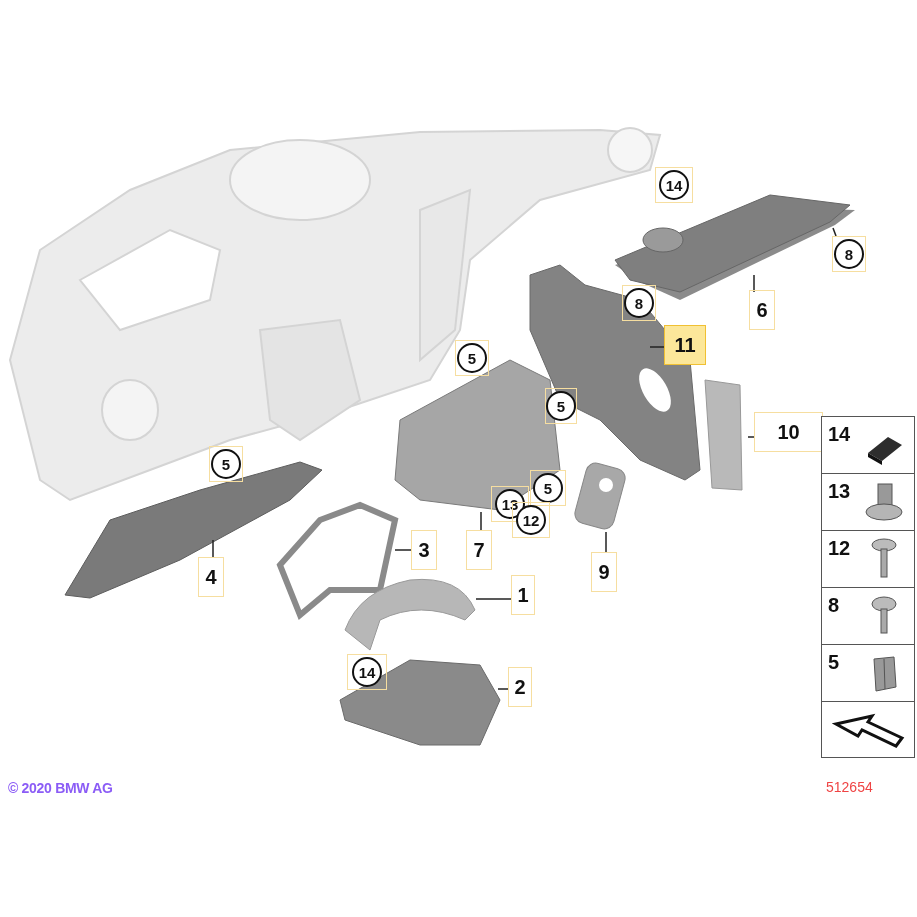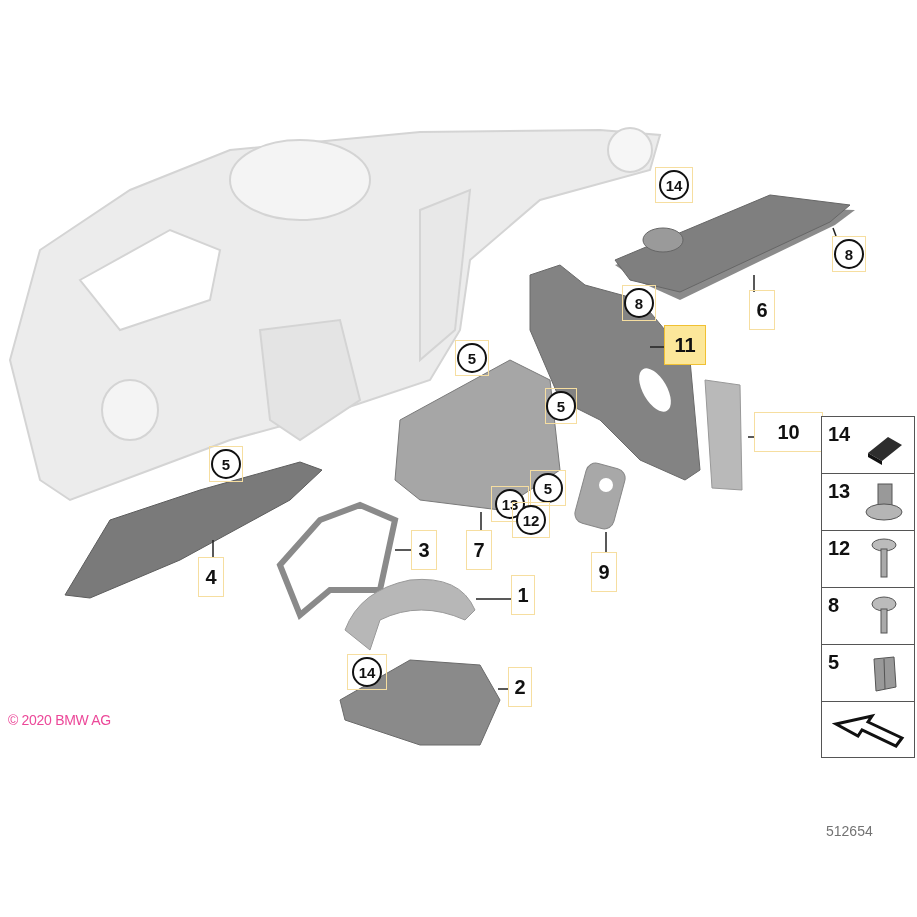--- a/index.html
+++ b/index.html
@@ -1,22 +1,22 @@
 <!DOCTYPE html>
 <html><head>
 <meta charset="utf-8">
 <style>
   html,body{margin:0;padding:0;background:#ffffff;}
   body{width:917px;height:917px;position:relative;overflow:hidden;font-family:"Liberation Sans",sans-serif;}
   #diagram{position:absolute;left:0;top:0;width:917px;height:917px;}
   .label{position:absolute;box-sizing:border-box;border:1px solid #f6dea0;display:flex;align-items:center;justify-content:center;font-weight:bold;color:#111;font-size:20px;cursor:pointer;background:rgba(255,255,255,0);}
   .label.circled span{display:inline-flex;align-items:center;justify-content:center;width:26px;height:26px;border:2px solid #111;border-radius:50%;font-size:15px;background:#fff;}
   .label.highlight{background:#fce79a;border:1px solid #f0c033;}
-  .copyright{position:absolute;left:8px;top:712px;font-size:14px;font-weight:normal;color:#ec4899;letter-spacing:-0.3px;}
-  .diagnum{position:absolute;left:826px;top:823px;font-size:14px;color:#737373;}
+  .copyright{position:absolute;left:8px;top:780px;font-size:14px;font-weight:bold;color:#8b5cf6;letter-spacing:-0.3px;}
+  .diagnum{position:absolute;left:826px;top:779px;font-size:14px;color:#ef4444;}
   .legend{position:absolute;left:821px;top:416px;width:94px;height:342px;border:1px solid #555;box-sizing:border-box;background:#fff;}
   .legend .cell{position:relative;height:57px;border-bottom:1px solid #555;box-sizing:border-box;}
   .legend .cell:last-child{border-bottom:none;}
   .legend .num{position:absolute;left:6px;top:6px;font-size:20px;font-weight:bold;color:#111;}
   .legend .icon{position:absolute;right:8px;top:6px;width:44px;height:44px;}
 </style>
 </head>
 <body>
 
 <div id="diagram">

